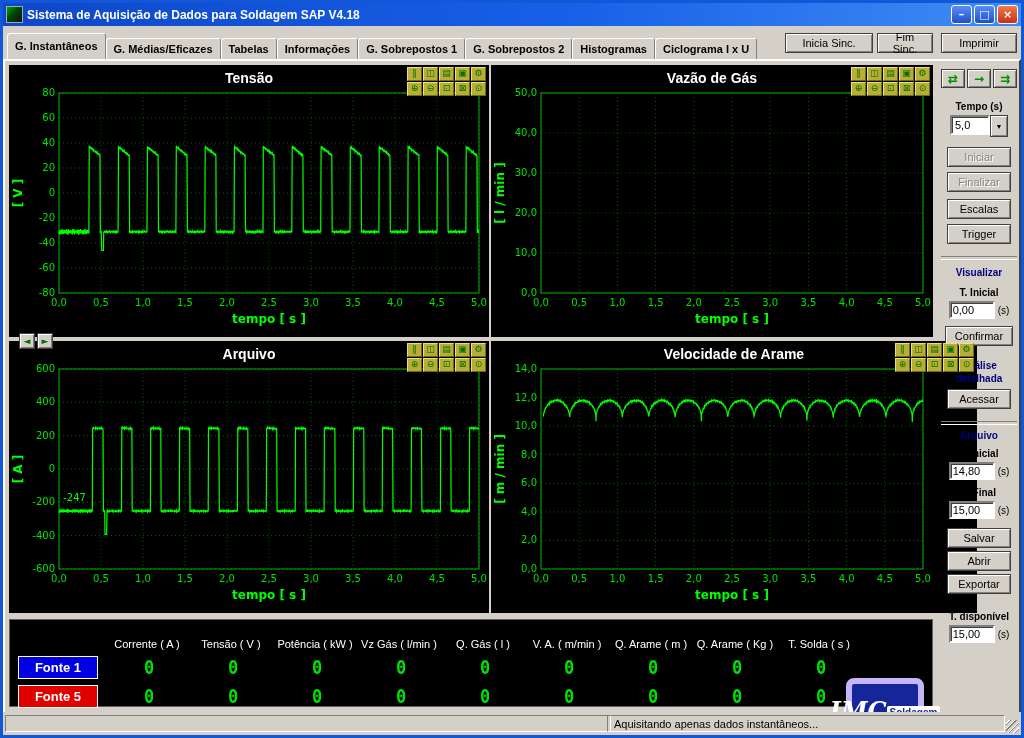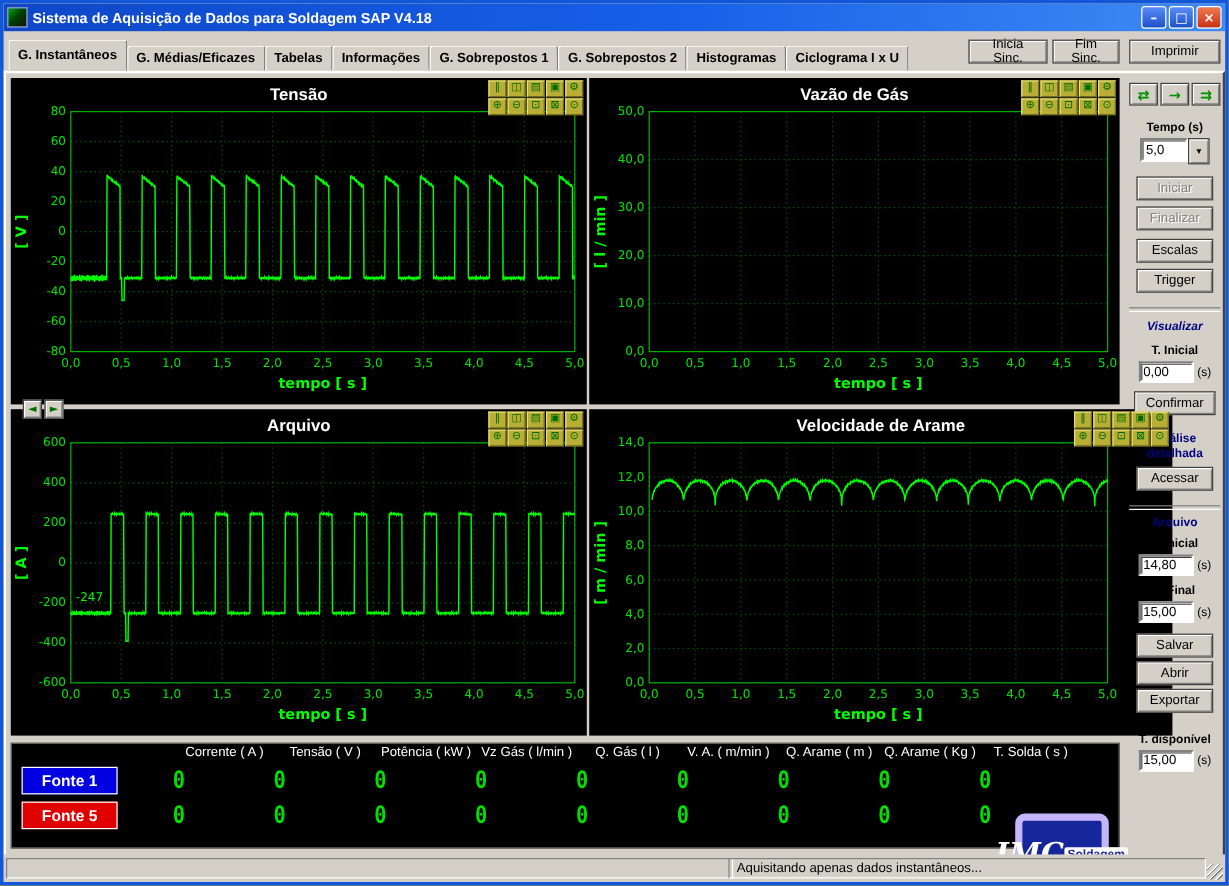--- a/index.html
+++ b/index.html
@@ -74,21 +74,21 @@
   .combo-btn{width:16px;height:20px;font-size:7px;color:#000;}
   .sb-btn{width:64px;height:20px;}
   .sb-divider{width:76px;height:2px;border-top:1px solid #808080;border-bottom:1px solid #fff;}
   .sb-inrow{display:flex;align-items:center;gap:3px;margin-top:2px;}
   .sb-unit{font-size:10px;}
 
   
   .bottom-panel{position:absolute;left:4px;top:558px;width:924px;height:88px;background:#000;
     border:1px solid #606060;box-sizing:border-box;}
   .bp-row{display:flex;align-items:center;}
-  .bp-head{margin-top:1px;padding-left:40px;}
+  .bp-head{margin-top:18px;}
   .bp-cell{flex:0 0 84px;width:84px;text-align:center;color:#fff;font-size:11px;white-space:nowrap;}
   .bp-spacer{flex:0 0 95px;width:95px;}
   .fonte{width:78px;height:21px;margin-left:8px;display:flex;align-items:center;justify-content:center;
     color:#fff;font-weight:bold;font-size:13px;border:1px solid #fff;cursor:pointer;}
   .fonte1{background:#0000e0;}
   .fonte2{background:#e00000;}
   .bp-row.data{margin-top:5px;}
   .seg{font-family:"DejaVu Sans Mono",monospace;font-size:20px;font-weight:bold;color:#00e000;
     display:inline-block;transform:scaleX(.85);}
   .imc-logo{position:absolute;right:8px;top:18px;width:66px;height:54px;background:#15269b;
@@ -125,21 +125,21 @@
     <div id="tabs">
         <div class="tab active">G. Instantâneos</div>
         <div class="tab">G. Médias/Eficazes</div>
         <div class="tab">Tabelas</div>
         <div class="tab">Informações</div>
         <div class="tab">G. Sobrepostos 1</div>
         <div class="tab">G. Sobrepostos 2</div>
         <div class="tab">Histogramas</div>
         <div class="tab">Ciclograma  I x U</div>
       </div>
-    <button class="btn strip-btn" style="right:148px;width:66px;">Inicia Sinc.</button>
+    <button class="btn strip-btn" style="right:148px;width:88px;">Inicia Sinc.</button>
     <button class="btn strip-btn" style="right:88px;width:56px;">Fim Sinc.</button>
     <button class="btn strip-btn" style="right:4px;width:76px;">Imprimir</button>
   </div>
 
   <div class="main">
 
     <div class="chart-panel" style="left:4px;top:4px;width:480px;height:272px;">
       <div class="chart-title">Tensão</div>
       <div class="chart-toolbar">
           <div class="tb-row">
@@ -431,21 +431,21 @@
         <div class="btn combo-btn">▼</div>
       </div>
 
       <button class="btn sb-btn disabled" style="margin-top:10px;">Iniciar</button>
       <button class="btn sb-btn disabled" style="margin-top:5px;">Finalizar</button>
       <button class="btn sb-btn" style="margin-top:7px;">Escalas</button>
       <button class="btn sb-btn" style="margin-top:5px;">Trigger</button>
 
       <div class="sb-divider" style="margin-top:12px;"></div>
 
-      <div class="sb-h navy" style="margin-top:6px;font-style:italic;">Visualizar</div>
+      <div class="sb-h navy" style="margin-top:6px;">Visualizar</div>
       <div class="sb-h" style="margin-top:7px;">T. Inicial</div>
       <div class="sb-inrow">
         <input class="field" value="0,00" style="">
         <span class="sb-unit">(s)</span>
       </div>
       <button class="btn sb-btn" style="margin-top:7px;width:68px;">Confirmar</button>
 
       <div class="sb-h navy" style="margin-top:13px;">Análise</div>
       <div class="sb-h navy">detalhada</div>
       <button class="btn sb-btn" style="margin-top:4px;">Acessar</button>

